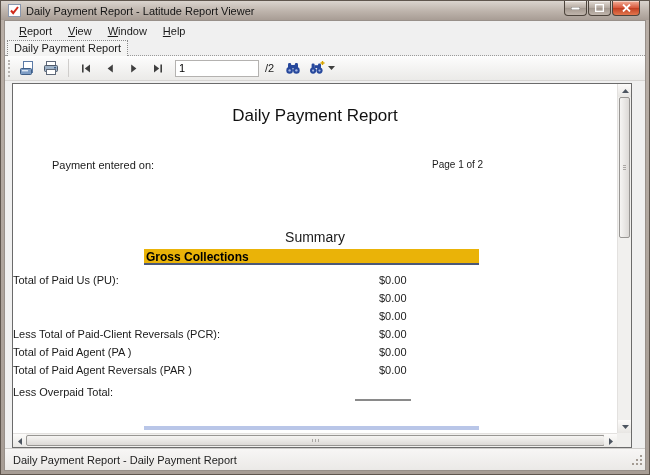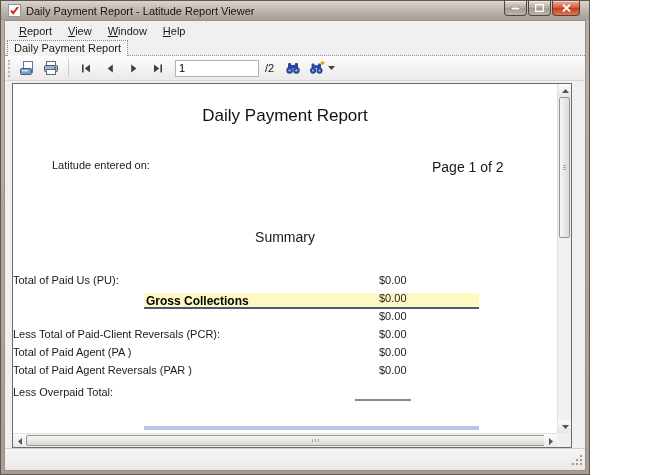--- a/index.html
+++ b/index.html
@@ -1,18 +1,18 @@
 <!DOCTYPE html>
 <html><head>
 <meta charset="utf-8">
 <style>
   * { margin:0; padding:0; box-sizing:border-box; }
   body { font-family:"Liberation Sans", sans-serif; background:#fff; }
   .window {
-    position:relative; width:590px; height:475px;
+    position:relative; width:650px; height:475px;
     background:linear-gradient(#b9afa7,#a79d95);
     border:1px solid #5f564e; overflow:hidden;
     font-size:11px; color:#1a1a1a;
   }
   
   .titlebar {
     position:absolute; left:0; top:0; right:0; height:19px;
     background:linear-gradient(#dad4ce,#bdb3ab 55%,#a89d95);
     display:flex; align-items:center; padding-left:7px;
   }
@@ -51,21 +51,21 @@
   .page-total { font-size:11px; margin-right:6px; }
   .dd-btn { display:flex; align-items:center; gap:3px; padding:0 3px; height:21px; }
   
   .viewport {
     flex:1; margin:2px 13px 0 7px; border:1px solid #6b6b6b;
     background:#fff; position:relative; overflow:hidden;
   }
   .page-area { position:absolute; left:0; top:0; right:14px; bottom:14px; background:#fff; overflow:hidden; }
   .report-title { position:absolute; top:22px; left:0; width:100%; text-align:center; font-size:17px; font-weight:400; color:#111; }
   .entered-on { position:absolute; left:39px; top:75px; font-size:11px; }
-  .page-indicator { position:absolute; left:419px; top:75px; font-size:14px; }
+  .page-indicator { position:absolute; left:419px; top:75px; font-size:10px; }
   .summary-heading { position:absolute; top:145px; left:0; width:100%; text-align:center; font-size:14px; }
   .section-bar {
     position:absolute; left:131px; top:165px; width:335px; height:16px;
     border-bottom:2px solid #4b5878; padding:1px 0 0 2px;
     font-size:12px; font-weight:bold; color:#000;
   }
   .report-row { position:absolute; left:0; width:100%; height:18px; font-size:11px; }
   .row-label { position:absolute; left:0; width:336px; }
   .row-value { position:absolute; left:366px; }
   .overpaid-row { position:absolute; left:0; top:302px; width:100%; font-size:11px; }
@@ -217,24 +217,24 @@
         </svg>
         <svg width="7" height="4" viewBox="0 0 7 4">
           <path d="M0 0 L7 0 L3.5 4 Z" fill="#3f3f3f"></path>
         </svg>
       </div>
     </div>
 
     <div class="viewport">
       <div class="page-area">
         <div class="report-title">Daily Payment Report</div>
-        <div class="entered-on">Latitude entered on:</div>
+        <div class="entered-on">Payment entered on:</div>
         <div class="page-indicator">Page 1 of 2</div>
         <div class="summary-heading">Summary</div>
-        <div class="section-bar" id="section-bar" style="background: #fef9c3; margin-top: 44px;">Gross Collections</div>
+        <div class="section-bar" id="section-bar" style="background: #eab308;">Gross Collections</div>
 
         <div class="report-row" style="top:190px">
           <span class="row-label">Total of Paid Us (PU):</span>
           <span class="row-value">$0.00</span>
         </div>
         <div class="report-row" style="top:208px">
           <span class="row-value">$0.00</span>
         </div>
         <div class="report-row" style="top:226px">
           <span class="row-value">$0.00</span>
@@ -287,20 +287,21 @@
         <div class="sb-arrow arrow-right">
           <svg width="4" height="7" viewBox="0 0 4 7">
               <path d="M0 0 L4 3.5 L0 7 Z" fill="#4d5560"></path>
             </svg>
         </div>
       </div>
       <div class="sb-corner"></div>
     </div>
 
     <div class="statusbar">
+      <span>Daily Payment Report - Daily Payment Report</span>
       <span class="resize-grip">
         <svg width="12" height="12" viewBox="0 0 12 12">
           <g fill="#a39b93">
             <rect x="9" y="1" width="2" height="2"></rect>
               <rect x="9" y="5" width="2" height="2"></rect>
             <rect x="5" y="5" width="2" height="2"></rect>
               <rect x="9" y="9" width="2" height="2"></rect>
             <rect x="5" y="9" width="2" height="2"></rect>
               <rect x="1" y="9" width="2" height="2"></rect>
           </g>

